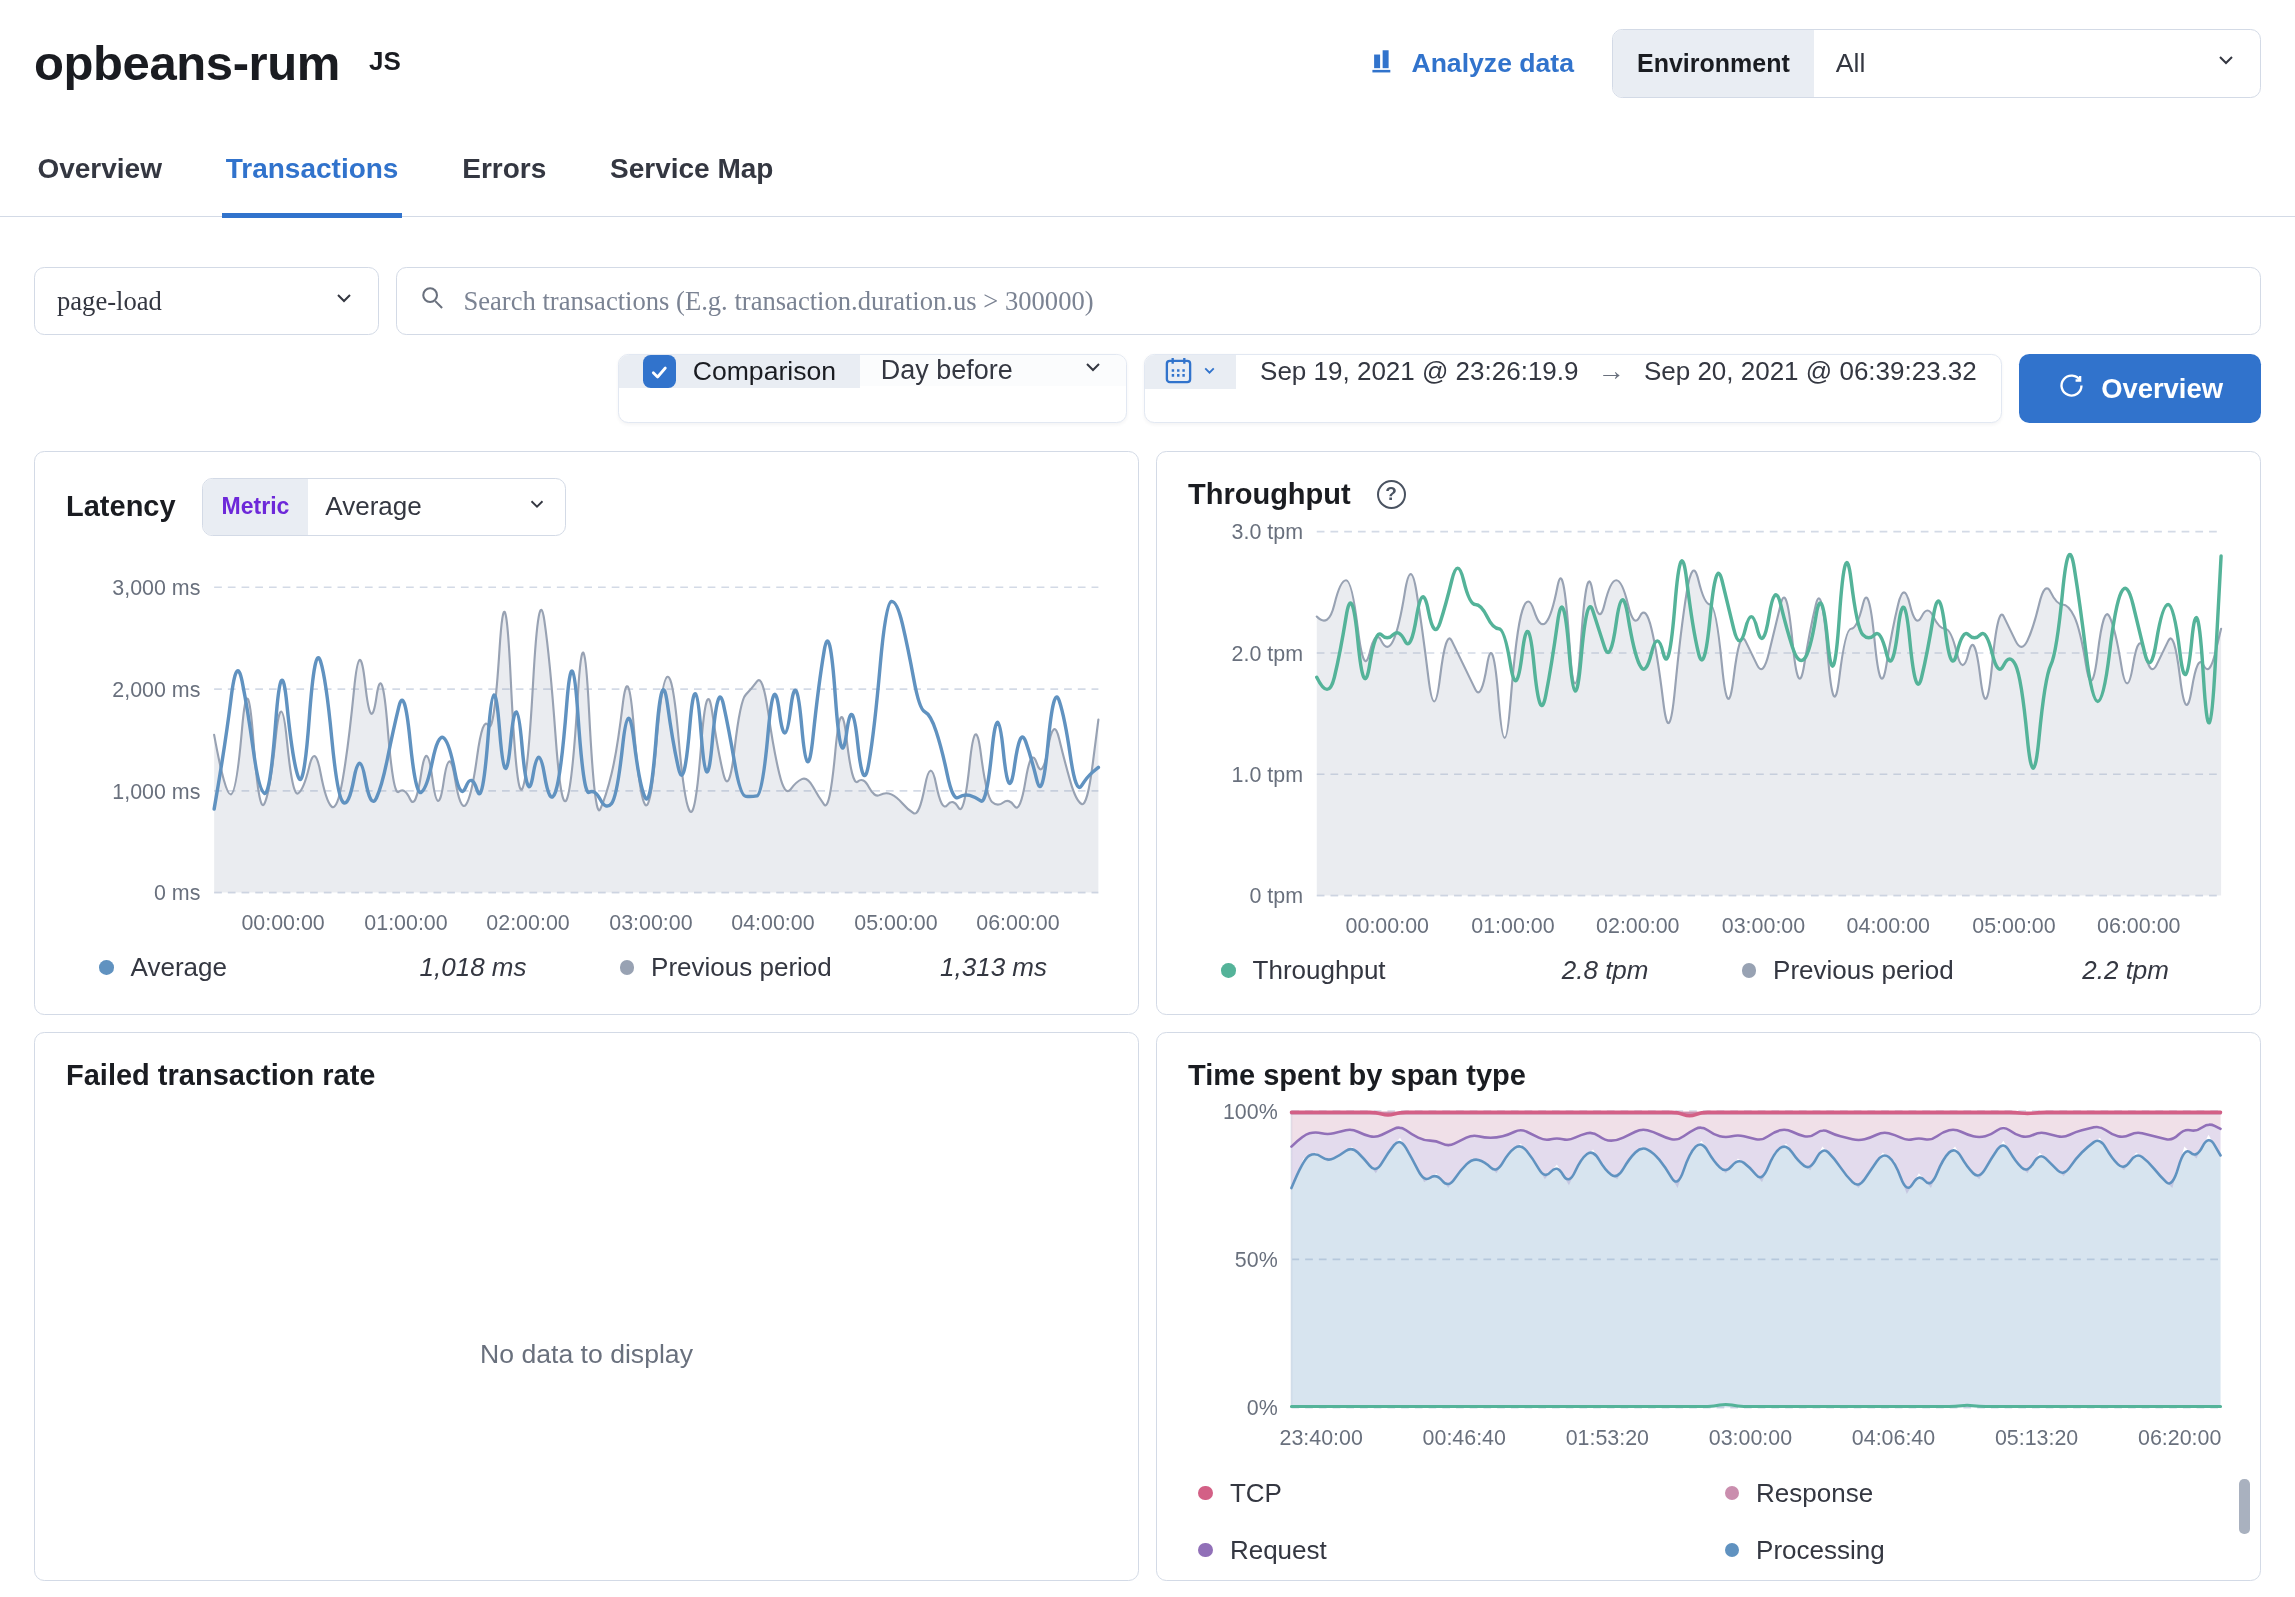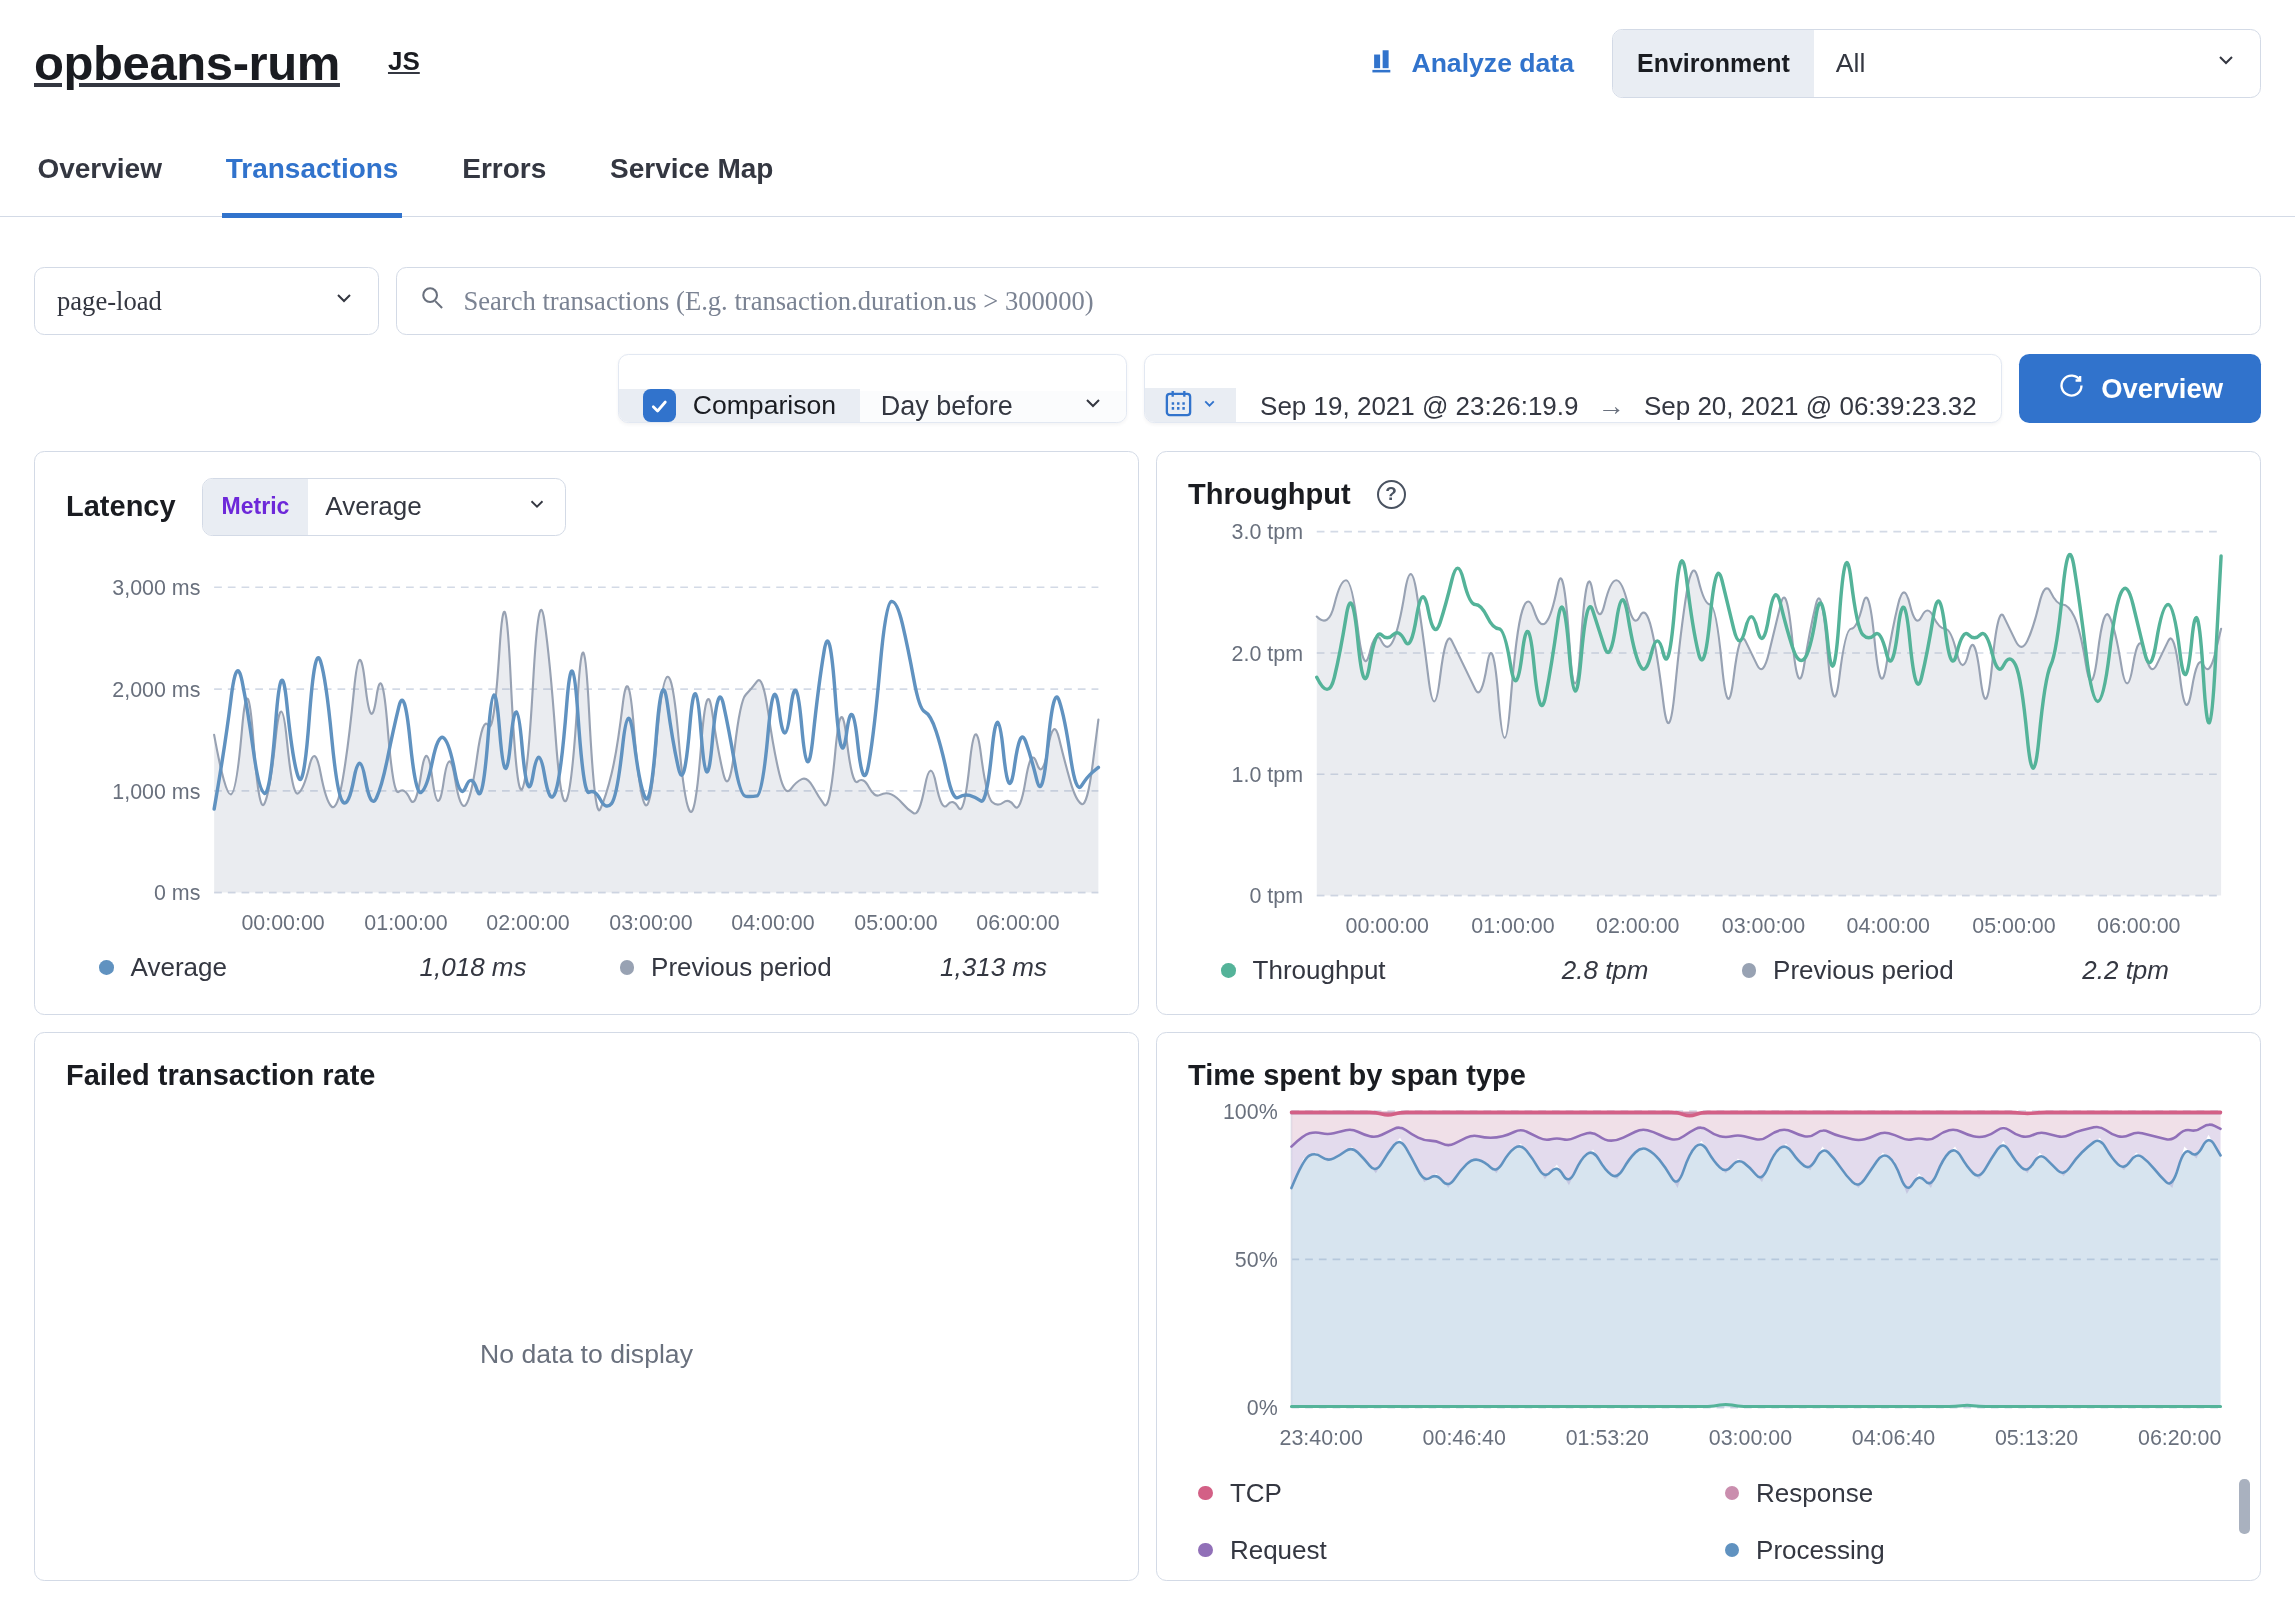--- a/index.html
+++ b/index.html
@@ -2,21 +2,21 @@
 <html style="font-size:13.7px"><head>
 <meta charset="utf-8">
 <style>
   * { margin:0; padding:0; box-sizing:border-box; }
   html,body { width:2295px; height:1597px; overflow:hidden; background:#fff;
     font-family:"Liberation Sans","DejaVu Sans",sans-serif; color:#343741; }
   .page { position:relative; width:2295px; height:1597px; }
 
   
   .header { display:flex; justify-content:space-between; align-items:center; padding:29px 34px 0 34px; }
-  .h-left { display:flex; align-items:flex-start; gap:48px;text-decoration:underline; }
+  .h-left { display:flex; align-items:flex-start; gap:29px; }
   .service-title { font-size:49px; font-weight:700; color:#1a1c21; letter-spacing:-0.4px; line-height:69px; }
   .agent-badge { font-size:26px; font-weight:700; color:#1a1c21; margin-top:17px; }
   .h-right { display:flex; align-items:center; gap:38px; }
   .analyze { display:flex; align-items:center; gap:13.7px; color:#3173CC; font-size:26.6px; font-weight:600; cursor:pointer; }
   .env-group { display:flex; align-items:stretch; height:69px; width:649px; border:1.7px solid #D3DAE6; border-radius:10.3px; overflow:hidden; background:#fff; }
   .env-label { background:#E9EDF3; display:flex; align-items:center; padding:0 24px; font-weight:700; font-size:25px; color:#1a1c21; }
   .env-select { flex:1; display:flex; align-items:center; justify-content:space-between; padding:0 22px; font-size:26.6px; cursor:pointer; }
 
   
   .tabs { display:flex; gap:57px; padding:0 34px; margin-top:53px; border-bottom:1.7px solid #D3DAE6; }
@@ -25,21 +25,21 @@
 
   
   .controls1 { display:flex; gap:17px; padding:0 34px; margin-top:50px; }
   .ctl { border:1.7px solid #D3DAE6; border-radius:10.3px; background:#fff; height:68px; display:flex; align-items:center; font-size:26.6px;font-family:Liberation Serif, serif; }
   .type-select { width:345px; justify-content:space-between; padding:0 22px; cursor:pointer; }
   .search-box { flex:1; gap:17px; padding:0 22px; }
   .search-box input { flex:1; border:none; outline:none; font-size:26.6px; font-family:inherit; color:#343741; background:transparent; }
   .search-box input::placeholder { color:#7b8393; }
 
   .controls2 { display:flex; justify-content:flex-end; gap:17px; padding:0 34px; margin-top:19px; }
-  .grp { display:flex; align-items:flex-end; height:69px; border:1.7px solid #E2E8F2; border-radius:10.3px; overflow:hidden; background:#fff; box-shadow:0 1.7px 3.4px rgba(31,42,66,0.05); }
+  .grp { display:flex; align-items:flex-start; height:69px; border:1.7px solid #E2E8F2; border-radius:10.3px; overflow:hidden; background:#fff; box-shadow:0 1.7px 3.4px rgba(31,42,66,0.05); }
   .cmp-left { background:#E9EDF3; display:flex; align-items:center; gap:17px; padding:0 24px; font-size:26.6px; color:#1a1c21; cursor:pointer; }
   .checkbox { width:33px; height:33px; border-radius:7.7px; background:#3173CC; display:flex; align-items:center; justify-content:center; }
   .cmp-select { background:#FBFCFD; width:266px; display:flex; align-items:center; justify-content:space-between; padding:0 20.6px; font-size:27px; cursor:pointer; }
   .date-icon-box { background:#E9EDF3; width:91px; display:flex; align-items:center; justify-content:center; gap:7.7px; cursor:pointer; }
   .date-text { display:flex; align-items:center; gap:19px; padding:0 24px; font-size:26px; color:#343741; cursor:pointer; white-space:nowrap; }
   .date-arrow { color:#69707D; font-size:27.4px; }
   .refresh-btn { height:69px; border:none; border-radius:10.3px; background:#3173CC; color:#fff; display:flex; align-items:center; gap:15.4px; padding:0 38px; font-size:27.4px; font-weight:600; font-family:inherit; cursor:pointer; }
 
   
   .panels { display:grid; grid-template-columns:1fr 1fr; gap:17px; padding:27.4px 34px 0 34px; }

